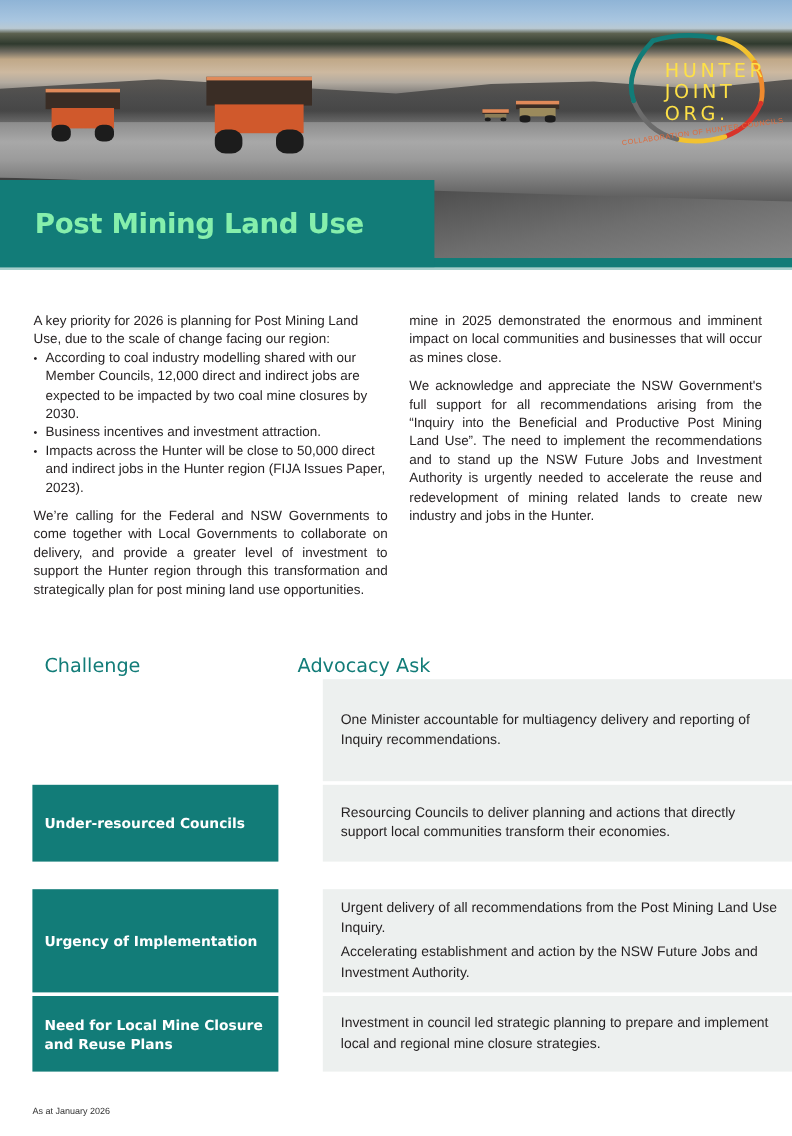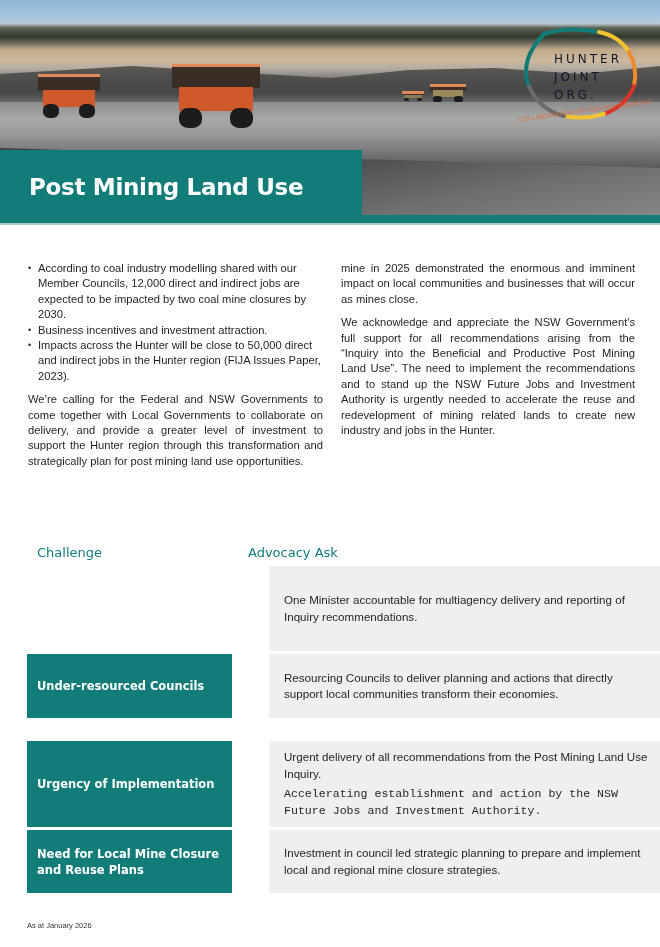--- a/index.html
+++ b/index.html
@@ -24,50 +24,50 @@
     .truck.t1 { left: 38px; top: 74px; width: 62px; height: 44px; }
     .truck.t2 { left: 172px; top: 64px; width: 88px; height: 64px; }
     .truck.t3 { left: 430px; top: 84px; width: 36px; height: 18px; }
     .truck.t3 .body { background: #9b8a5c; }
     .truck.t4 { left: 402px; top: 91px; width: 22px; height: 10px; }
     .truck.t4 .body { background: #8a7c57; }
 
     
     .logo { position: absolute; left: 514px; top: 24px; width: 140px; height: 120px; }
     .logo svg { position: absolute; left: 0; top: 0; }
-    .logo-text { position: absolute; left: 40px; top: 26px; font-family: "DejaVu Sans", sans-serif; font-size: 12px; letter-spacing: 3px; line-height: 18px; color: #0f172a; }
+    .logo-text { position: absolute; left: 40px; top: 26px; font-family: "DejaVu Sans", sans-serif; font-size: 16px; letter-spacing: 3px; line-height: 18px; color: #fde047; }
     .logo-text span { display: block; }
     .logo-tag { position: absolute; left: 4px; top: 93px; width: 140px; font-size: 6px; letter-spacing: .5px; color: #e06a3a; transform: rotate(-8deg); transform-origin: left top; white-space: nowrap; }
 
     
     .title-box { position: absolute; left: 0; top: 150px; width: 362px; height: 73px; background: #127c78; }
-    .page-title { position: absolute; left: 29px; top: 174px; font-family: "DejaVu Sans", sans-serif; font-weight: bold; font-size: 23px; color: #ffffff; letter-spacing: -0.3px; }
+    .page-title { position: absolute; left: 29px; top: 174px; font-family: "DejaVu Sans", sans-serif; font-weight: bold; font-size: 23px; color: #86efac; letter-spacing: -0.3px; }
     .teal-strip { position: absolute; left: 0; top: 215px; width: 660px; height: 8px; background: #127c78; }
     .light-line { position: absolute; left: 0; top: 223px; width: 660px; height: 2px; background: #a7cfcc; }
 
     
     .col { position: absolute; top: 261px; width: 295px; font-size: 11.2px; line-height: 15.4px; color: #231f20; }
     .col.left { left: 28px; }
     .col.right { left: 341px; width: 294px; }
     .col p { margin-bottom: 8px; text-align: justify; }
     .col p.nojust { text-align: left; margin-bottom: 0; }
     .col ul { list-style: none; margin-bottom: 8px; }
     .col ul li { position: relative; padding-left: 10px; }
     .col ul li::before { content: "•"; position: absolute; left: 0; top: 0; font-size: 9px; }
 
     
-    .th { position: absolute; top: 545px; font-family: "DejaVu Sans", sans-serif; font-size: 13px; color: #127c78; }
+    .th { position: absolute; top: 545px; font-family: "DejaVu Sans", sans-serif; font-size: 16px; color: #127c78; }
     .th.c1 { left: 37px; }
     .th.c2 { left: 248px; }
     .row { position: absolute; left: 27px; width: 608px; }
     .row .chal { position: absolute; left: 0; top: 0; width: 205px; height: 100%; background: #127c78; color: #fff;
       font-family: "DejaVu Sans", sans-serif; font-weight: bold; font-size: 11.5px; line-height: 16px; display: flex; align-items: center; padding-left: 10px; padding-right: 8px; }
     .row .ask { position: absolute; left: 206px; top: 0; width: 402px; height: 100%; background: #edf0ef;
       font-size: 11.6px; line-height: 16.5px; display: flex; flex-direction: column; justify-content: center; padding-left: 15px; padding-right: 18px; color: #231f20; margin-left: 36px; }
-    .row .ask p + p { margin-top: 4px; font-family: Liberation Mono, monospace; }
+    .row .ask p + p { margin-top: 4px; }
     .r1 { top: 566px; height: 85px; }
     .r2 { top: 654px; height: 64px; }
     .r3 { top: 741px; height: 86px; }
     .r4 { top: 830px; height: 63px; }
 
     .footnote { position: absolute; left: 27px; top: 921px; font-size: 7.5px; color: #333; }
   </style>
 </head>
 <body>
 
@@ -119,20 +119,21 @@
     <div class="logo-tag">COLLABORATION OF HUNTER COUNCILS</div>
   </div>
 
   <div class="teal-strip"></div>
   <div class="title-box"></div>
   <div class="page-title">Post Mining Land Use</div>
 </div>
 <div class="light-line"></div>
 
 <div class="col left">
+  <p class="nojust">A key priority for 2026 is planning for Post Mining Land Use, due to the scale of change facing our region:</p>
   <ul>
     <li>According to coal industry modelling shared with our Member Councils, 12,000 direct and indirect jobs are expected to be impacted by two coal mine closures by 2030.</li>
     <li>Business incentives and investment attraction.</li>
     <li>Impacts across the Hunter will be close to 50,000 direct and indirect jobs in the Hunter region (FIJA Issues Paper, 2023).</li>
   </ul>
   <p>We’re calling for the Federal and NSW Governments to come together with Local Governments to collaborate on delivery, and provide a greater level of investment to support the Hunter region through this transformation and strategically plan for post mining land use opportunities.</p>
 </div>
 
 <div class="col right">
   <p>mine in 2025 demonstrated the enormous and imminent impact on local communities and businesses that will occur as mines close.</p>

